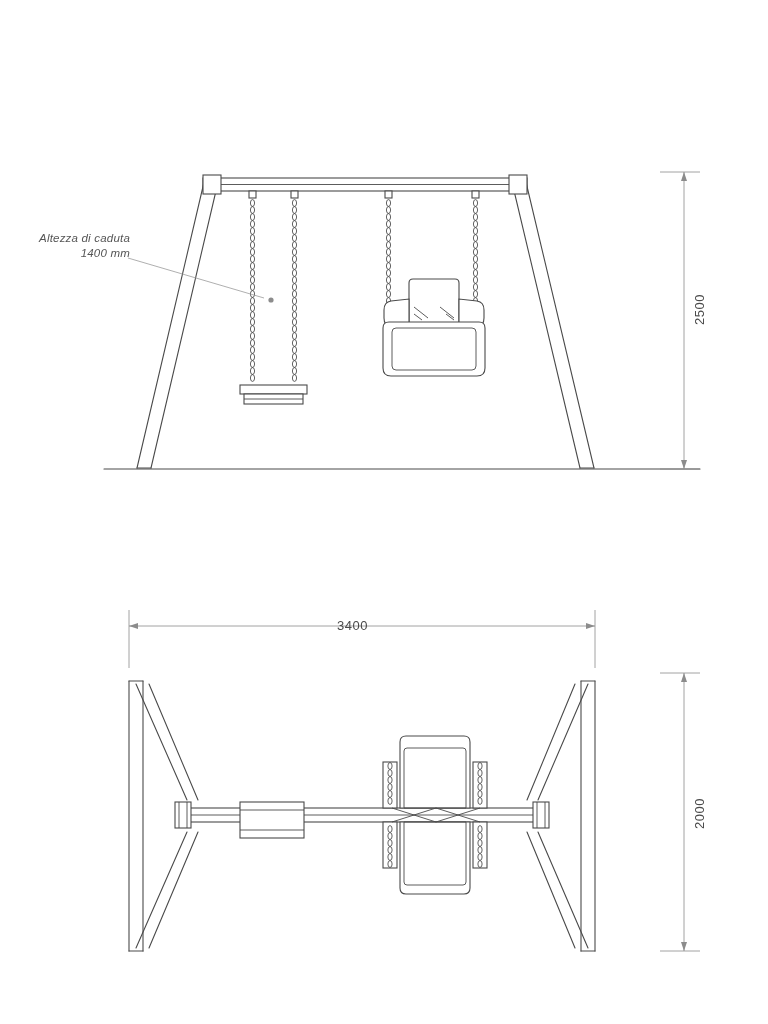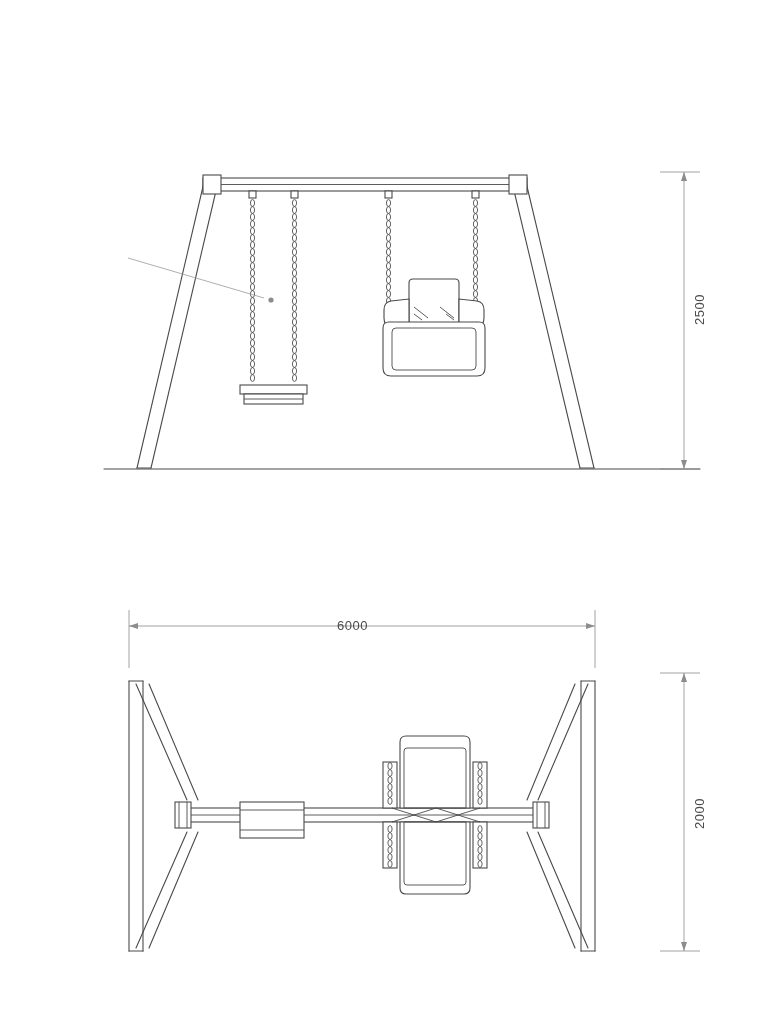--- a/index.html
+++ b/index.html
@@ -590,20 +590,22 @@
       <g>
         <line x1="660" y1="673" x2="700" y2="673" class="dim"></line>
         <line x1="660" y1="951" x2="700" y2="951" class="dim"></line>
         <line x1="684" y1="673" x2="684" y2="951" class="dim"></line>
         <path class="dimx" d="M 684 673 l -3 9 l 6 0 z"></path>
         <path class="dimx" d="M 684 951 l -3 -9 l 6 0 z"></path>
       </g>
     </g>
   </svg>
 
+  <div class="anno" style="left:8px; top:231px; width:122px;">Altezza di caduta
+1400 mm</div>
 
   <div class="dim-label dim-vert" style="left:692px; top:325px;">2500</div>
 
-  <div class="dim-label" style="left:337px; top:618px;">6000</div>
+  <div class="dim-label" style="left:337px; top:618px;">3400</div>
 
   <div class="dim-label dim-vert" style="left:692px; top:829px;">2000</div>
 
 </div>
 
 </body></html>

